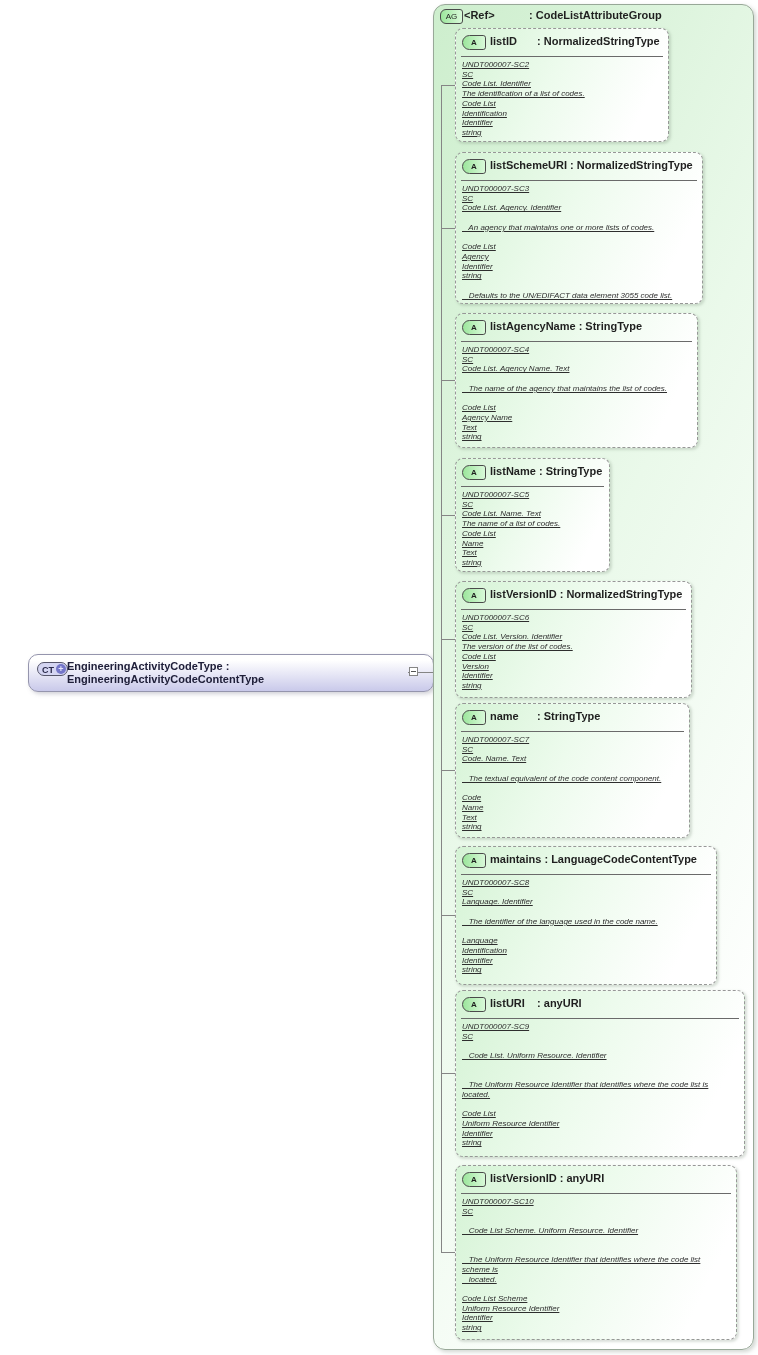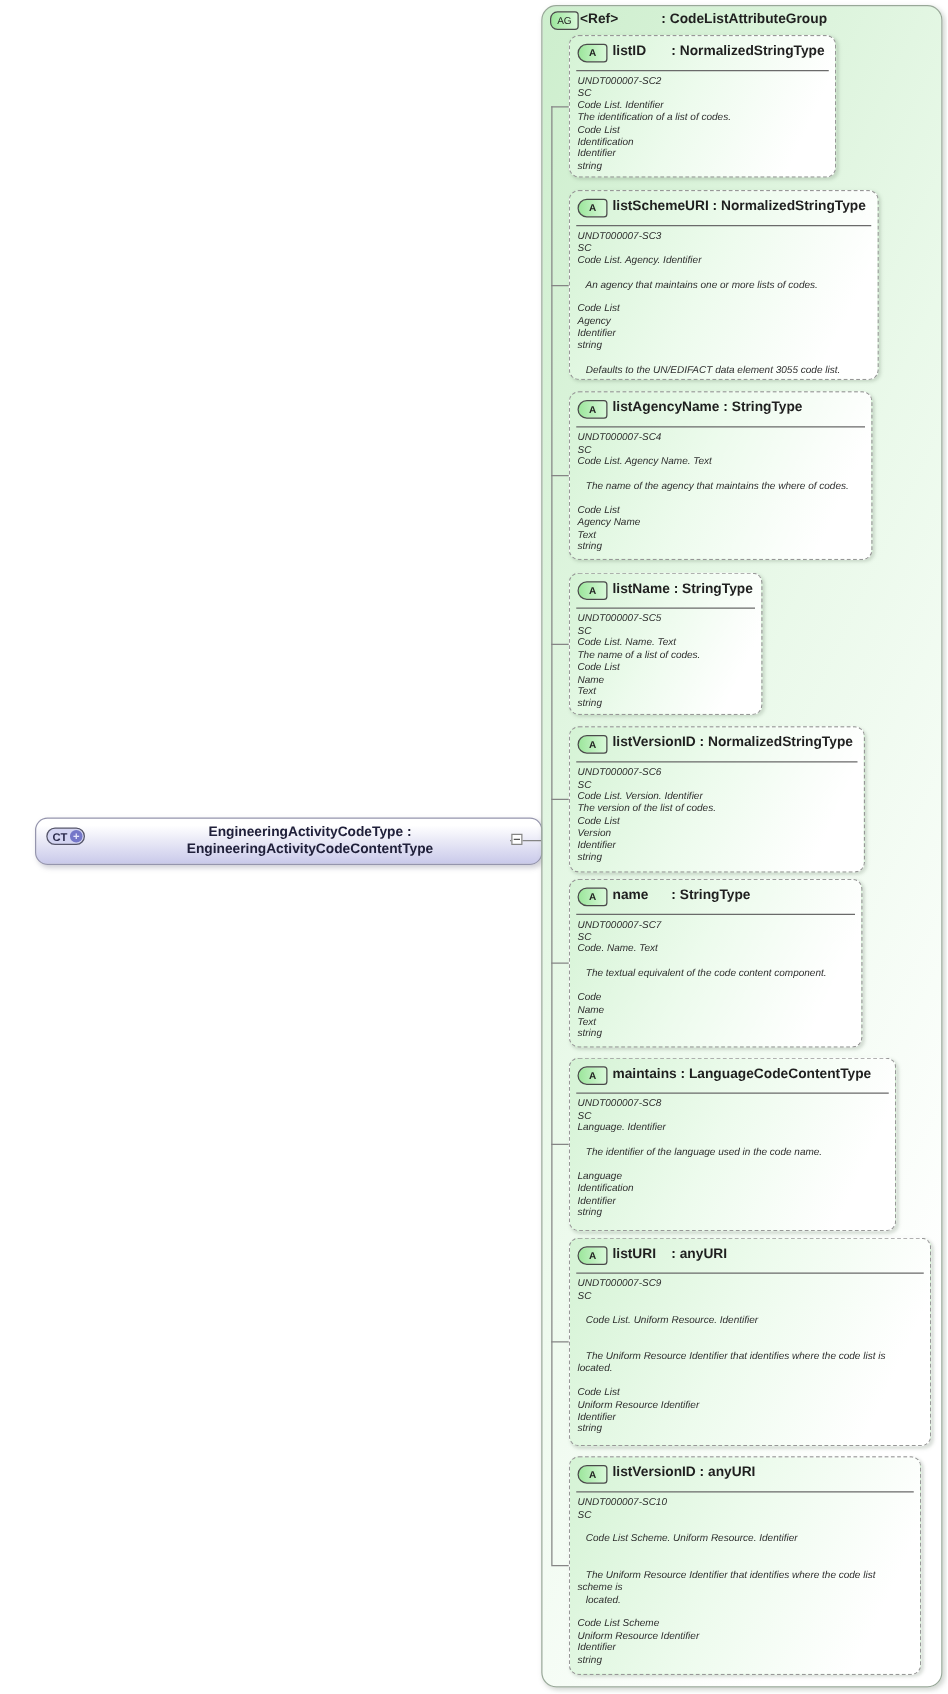--- a/index.html
+++ b/index.html
@@ -23,21 +23,21 @@
     font-size:9px;font-weight:bold;color:#2a2a4a;line-height:14px;text-align:left;
     padding-left:4px;box-sizing:border-box;
   }
   .ct-plus{
     position:absolute;right:1px;top:1px;width:10px;height:10px;border-radius:50%;
     background:#7577c9;color:#e6e6fa;font-size:9px;line-height:10px;text-align:center;
     font-weight:bold;
   }
   .ct-label{
     position:absolute;left:38px;top:5px;width:362px;
-    font-size:11px;font-weight:bold;color:#20203a;line-height:13px;text-align:center;
+    font-size:11px;font-weight:bold;color:#20203a;line-height:13px;text-align:left;
   }
   
   .h-line{position:absolute;height:0;border-top:1px solid #858585;}
   .v-line{position:absolute;width:0;border-left:1px solid #858585;}
   .handle{
     position:absolute;left:409px;top:667px;width:9px;height:9px;background:#ffffff;
     border:1px solid #858585;box-sizing:border-box;
   }
   .handle .minus{position:absolute;left:1px;top:3px;width:5px;height:0;border-top:1px solid #555555;}
   
@@ -73,20 +73,21 @@
   }
   .attr-name{
     position:absolute;left:34px;top:6px;font-size:11px;font-weight:bold;color:#1f1f1f;white-space:pre;
   }
   .attr-name .name-part{display:inline-block;min-width:44px;}
   .attr-name .type-part{white-space:pre;}
   .sep{border-top:1px solid #6a6a6a;margin:0 5px;}
   .attr-doc{
     padding:3px 0 0 6px;font-size:8px;line-height:9.7px;font-style:italic;color:#2e2e2e;
     white-space:pre;
+    text-decoration:underline;
   }
 </style>
 </head>
 <body>
 
 <div id="canvas">
 
   <div class="ct-box">
     <span class="ct-icon"><span>CT</span><span class="ct-plus">+</span></span>
     <div class="ct-label">EngineeringActivityCodeType : EngineeringActivityCodeContentType</div>
@@ -152,21 +153,21 @@
   <div class="attr-box" style="top:313px;height:135px;width:243px;">
     <div class="attr-title">
       <span class="a-icon">A</span>
       <span class="attr-name"><span class="name-part">listAgencyName</span><span class="type-part"> : StringType</span></span>
     </div>
     <div class="sep"></div>
     <div class="attr-doc">UNDT000007-SC4
 SC
 Code List. Agency Name. Text
 
-   The name of the agency that maintains the where of codes.
+   The name of the agency that maintains the list of codes.
 
 Code List
 Agency Name
 Text
 string</div>
   </div>
 
   <div class="attr-box" style="top:458px;height:114px;width:155px;">
     <div class="attr-title">
       <span class="a-icon">A</span>

